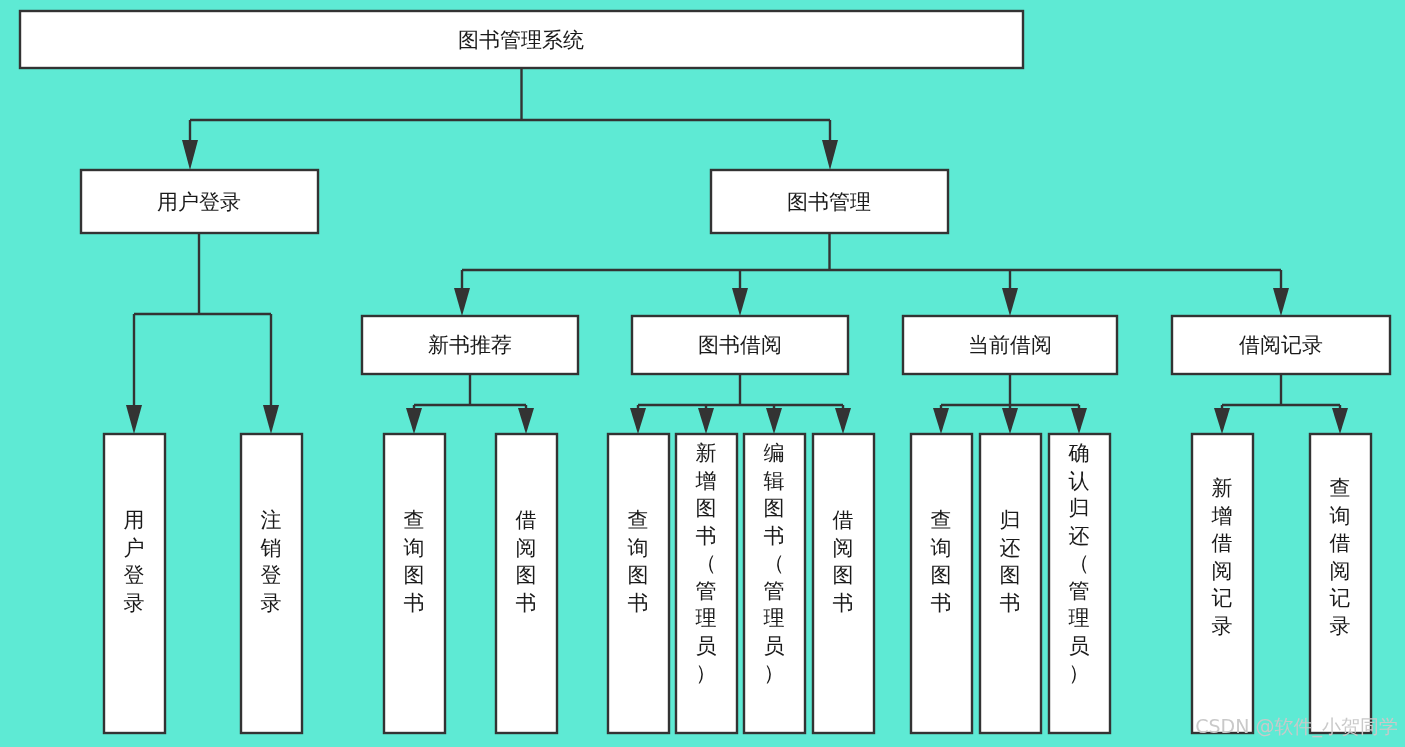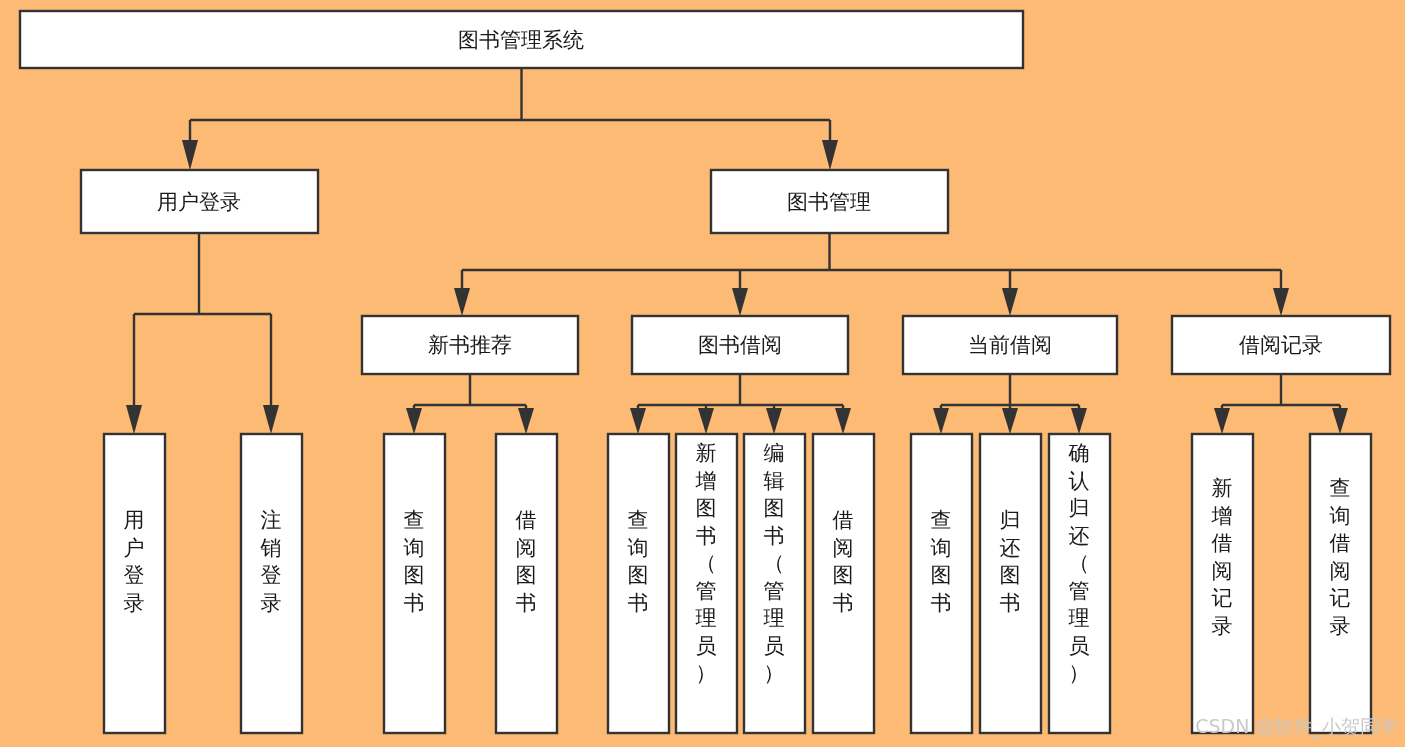--- a/index.html
+++ b/index.html
@@ -11,21 +11,21 @@
   body {
     width: 1405px;
     height: 747px;
     font-family: "DejaVu Sans", "Liberation Sans", sans-serif;
     overflow: hidden;
   }
   #diagram-root {
     position: relative;
     width: 1405px;
     height: 747px;
-    background: #fdba74;
+    background: #5eead4;
   }
   svg.diagram-svg {
     position: absolute;
     top: 0;
     left: 0;
     width: 1405px;
     height: 747px;
     display: block;
   }
   .node-box {

